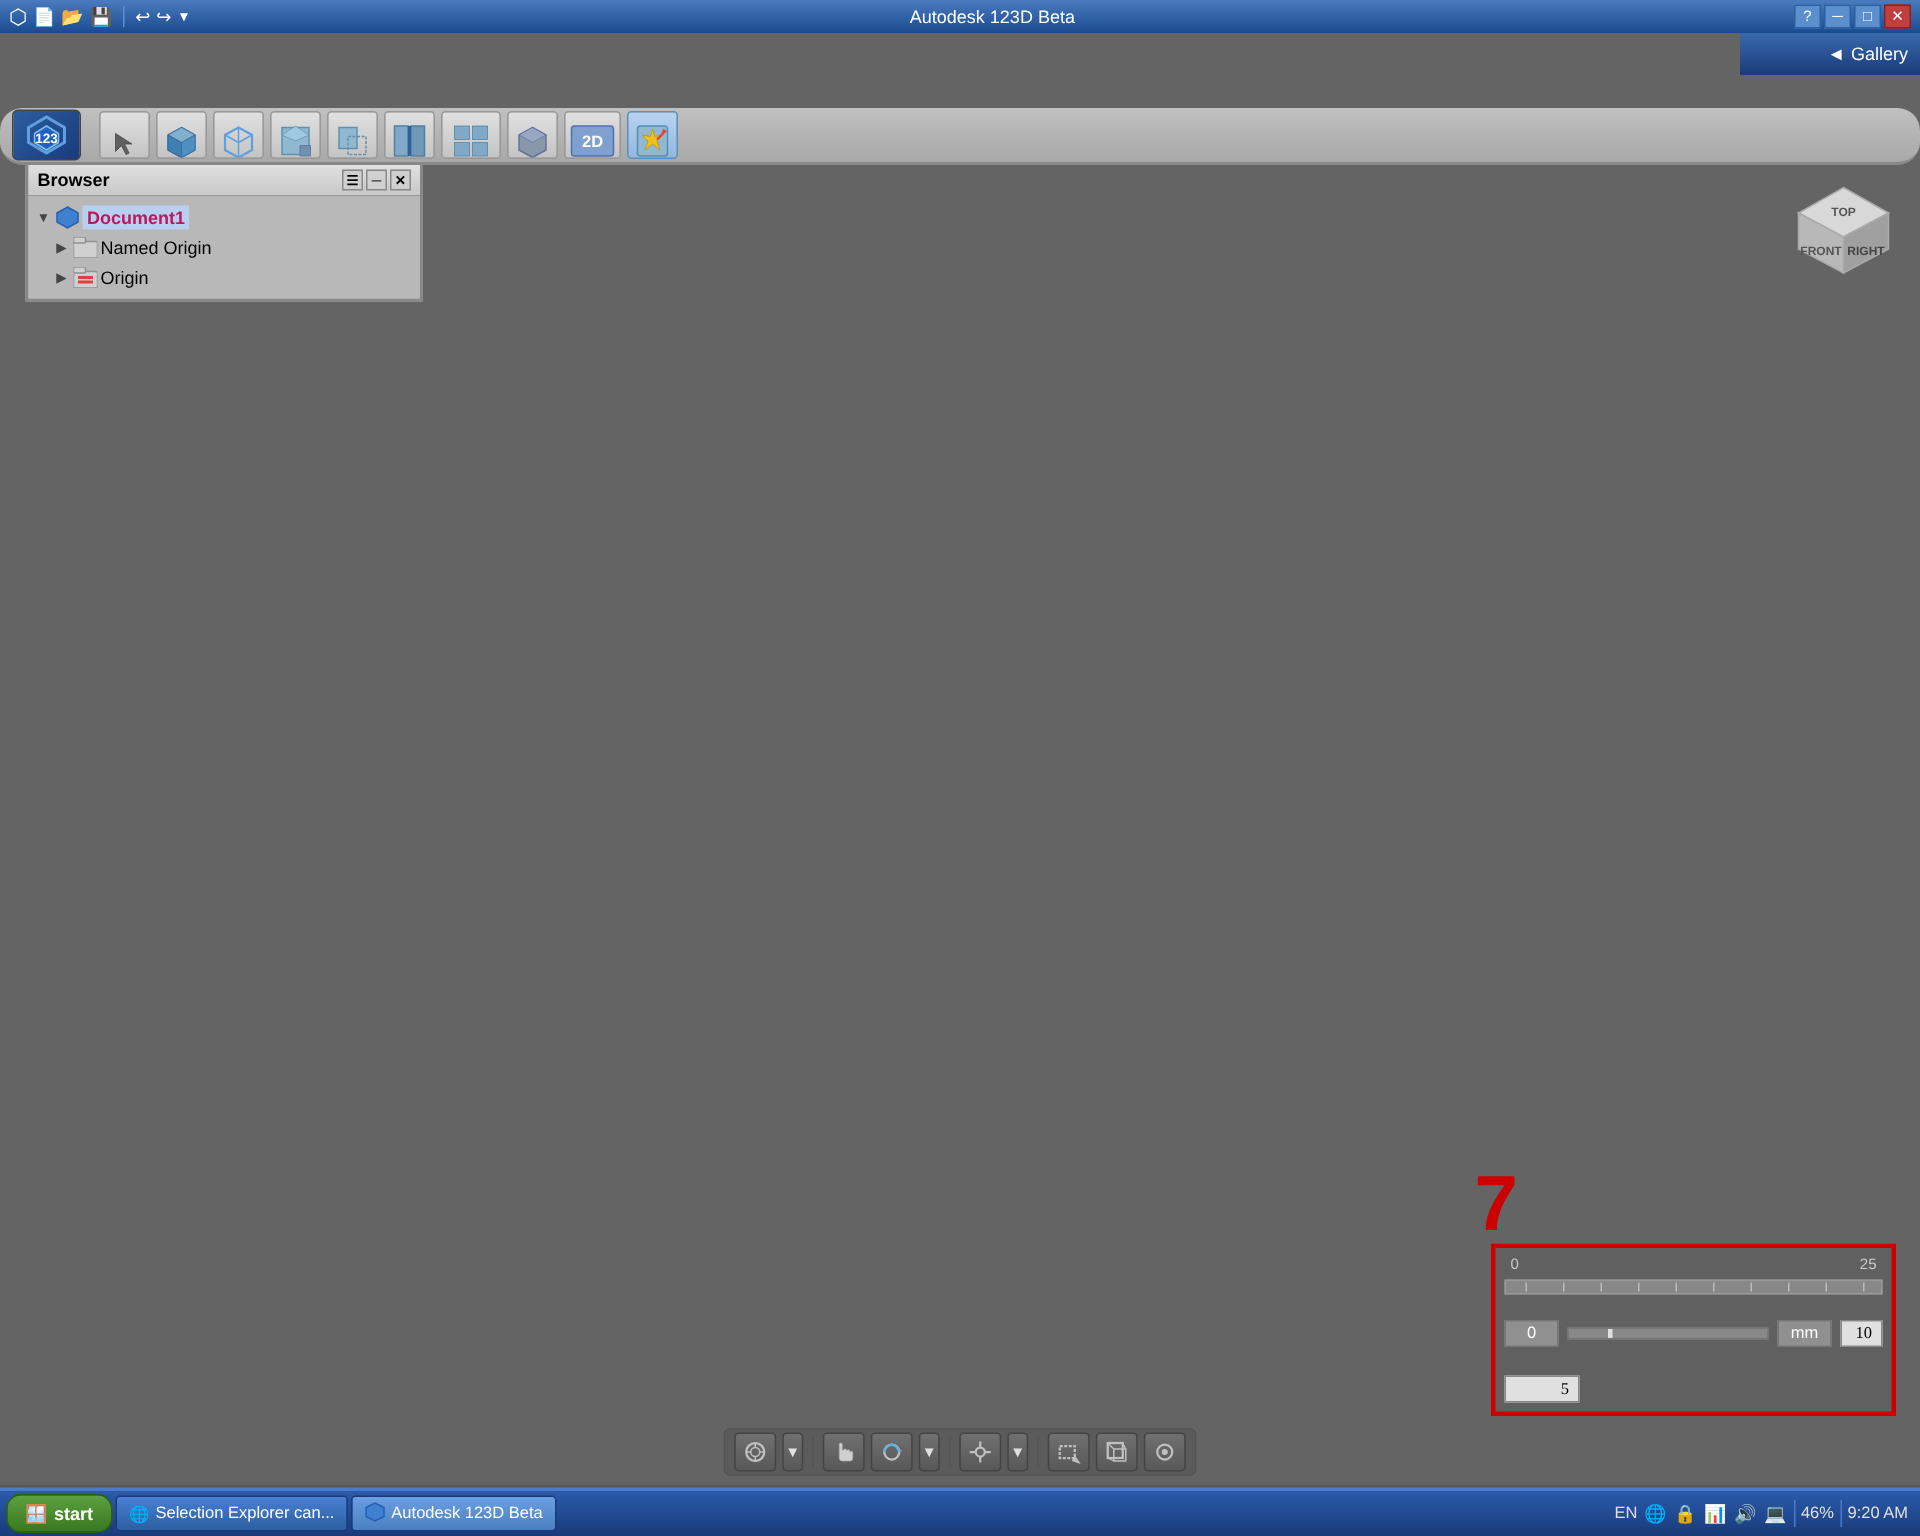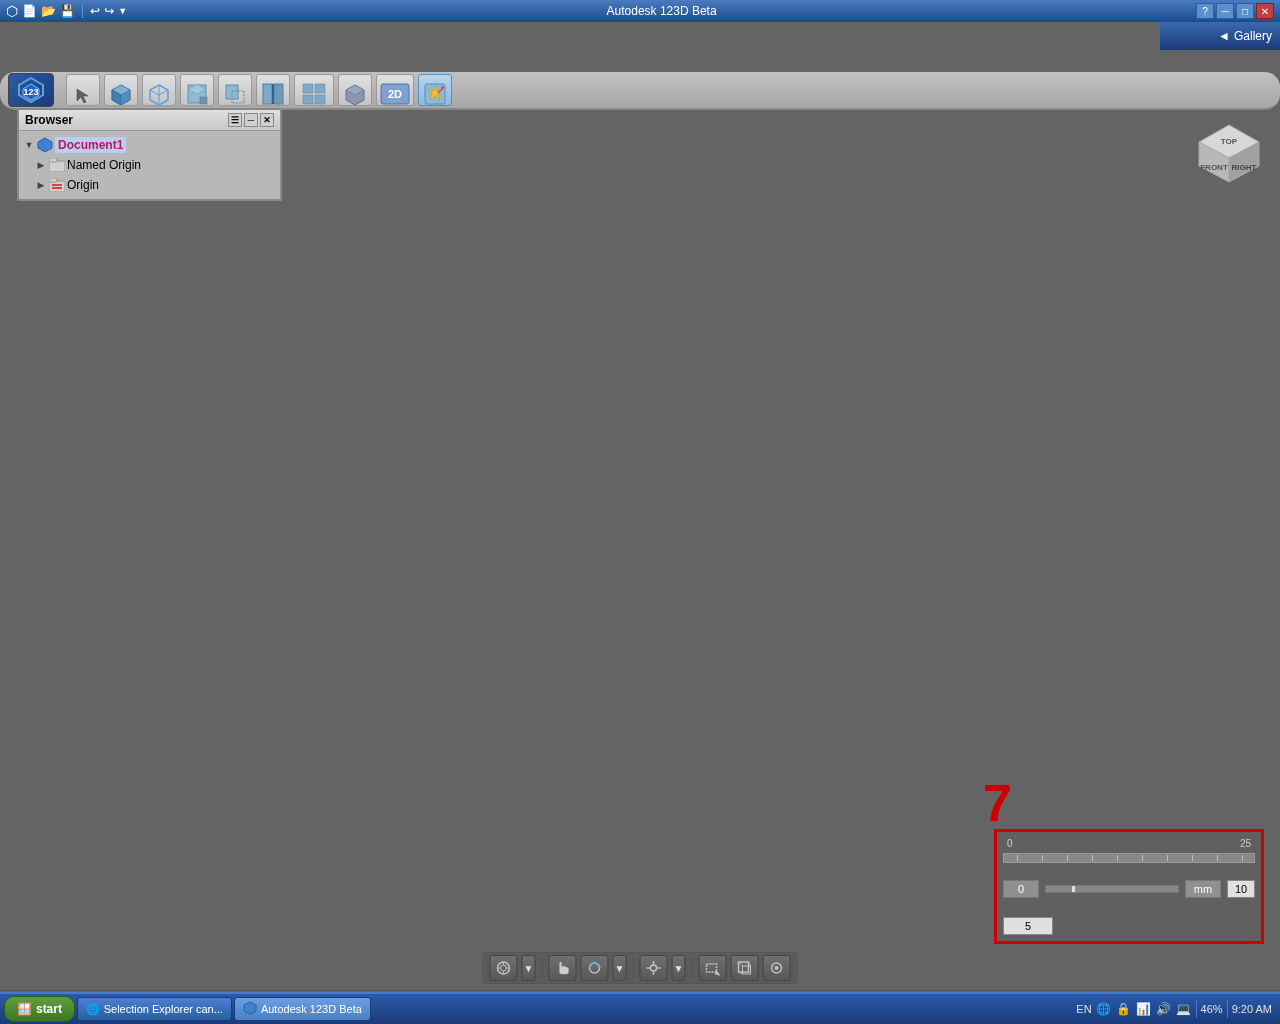--- a/index.html
+++ b/index.html
@@ -313,21 +313,22 @@
       min-width: 36px;
       text-align: center;
     }
     .scale-input-box {
       background: #e0e0e0;
       border: 1px solid #888;
       padding: 2px 6px;
       font-size: 11px;
       color: #000;
       min-width: 28px;
-      text-align: center;
+      text-align: right;
+      font-family: Liberation Serif, serif;
     }
 
     
     #red-seven {
       position: absolute;
       bottom: 185px;
       right: 268px;
       font-size: 52px;
       font-weight: bold;
       color: #cc0000;

